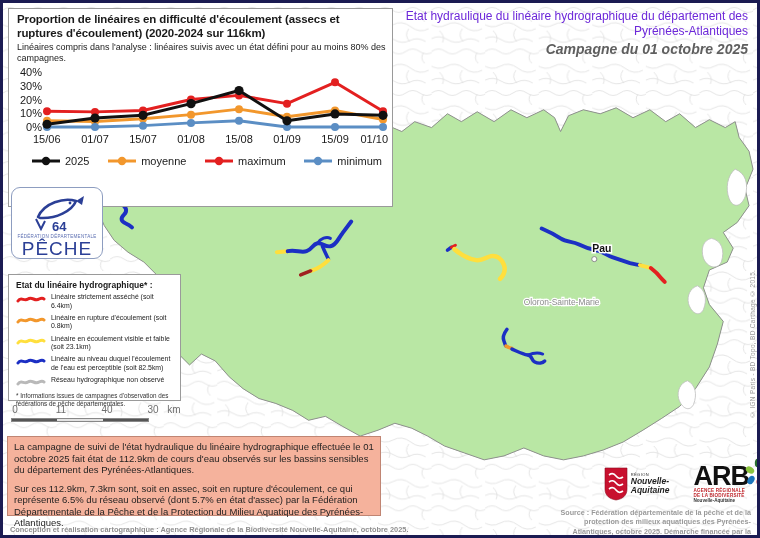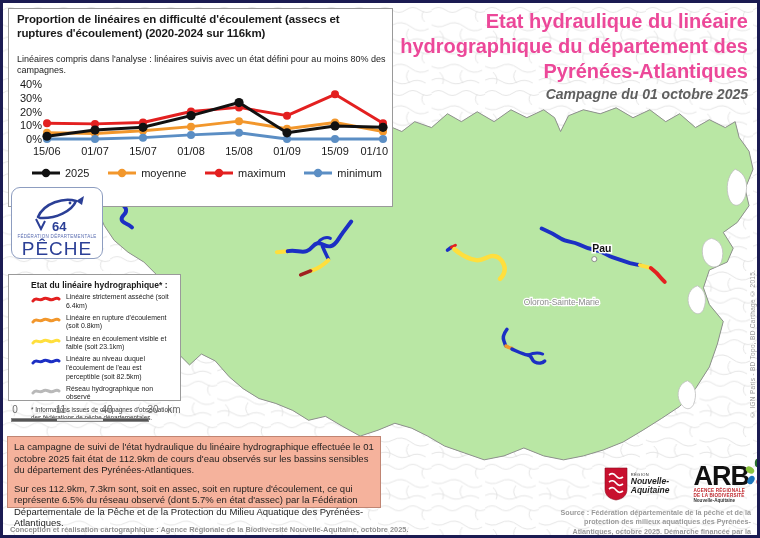--- a/index.html
+++ b/index.html
@@ -10,61 +10,61 @@
     font-family:"Liberation Sans", sans-serif; color:#1a1a1a;
   }
   #map-svg { position:absolute; inset:0; width:100%; height:100%; }
 
   
   #chart-panel {
     position:absolute; left:5px; top:5px; width:385px; height:199px;
     background:#fff; border:1px solid #9a9a9a; padding:4px 6px 2px 8px;
   }
   #chart-title { font-size:11.5px; font-weight:bold; line-height:1.18; letter-spacing:-0.1px; }
-  #chart-subtitle { font-size:9px; line-height:1.2; margin-top:14px; color:#222; }
+  #chart-subtitle { font-size:9px; line-height:1.2; margin-top:2px; color:#222; }
   #chart-plot { display:block; margin-top:1px; }
   #chart-legend { display:flex; justify-content:space-between; padding:0 4px 0 14px; margin-top:-2px;align-items:center; }
   .cl-entry { display:flex; align-items:center; gap:4px; font-size:11px; }
 
   
   #header { position:absolute; right:9px; top:6px; width:355px; text-align:right; }
-  #header-title { font-size:20px; font-weight:bold; line-height:1.25; color:#ec4899; }
+  #header-title { font-size:12px; font-weight:normal; line-height:1.25; color:#6d28d9; }
   #header-subtitle { font-size:14px; font-weight:bold; font-style:italic; color:#5f5f5f; margin-top:2px; }
 
   
   #peche-logo {
     position:absolute; left:8px; top:184px; width:92px; height:72px;
     background:#fff; border:1px solid #8d9dc0; border-radius:9px;
     display:flex; flex-direction:column; align-items:center; justify-content:flex-end;
     padding-top:3px;
   }
   #peche-small { font-size:4.5px; color:#5a6db0; letter-spacing:0.3px; margin-top:1px; }
   #peche-name { font-size:19px; color:#2b3f96; letter-spacing:1px; font-weight:400; line-height:1; }
 
   
   #legend-box {
     position:absolute; left:5px; top:271px; width:173px; height:127px;
-    background:#fff; border:1px solid #9a9a9a; padding:5px 5px 3px 22px;
+    background:#fff; border:1px solid #9a9a9a; padding:5px 5px 3px 7px;
   }
   #legend-title { font-size:8.5px; font-weight:bold; margin-bottom:3px; }
   .leg-row { display:flex; align-items:flex-start; gap:5px; margin-bottom:3.5px; }
   .leg-row svg { flex:0 0 auto; margin-top:1px; }
   .leg-label { font-size:6.9px; line-height:1.25; color:#222; }
   #legend-footnote { font-size:6.3px; color:#333; line-height:1.25; margin-top:4px; }
 
   
   #scalebar { position:absolute; left:8px; top:401px; width:170px; color:#6e6e6e; }
   #scalebar-nums { position:relative; height:12px; font-size:10px; }
   #scalebar-nums span { position:absolute; transform:translateX(-50%); }
   #scalebar-bar { display:flex; height:4px; width:138px; margin-top:2px; border:0.5px solid #888; }
   #scalebar-bar div { flex:1; }
 
   
   #info-box {
-    position:absolute; left:4px; top:433px; width:374px; height:72px;
+    position:absolute; left:4px; top:433px; width:374px; height:80px;
     background:#f5b29c; border:1px solid #c08573; padding:4px 6px;
     font-size:9.5px; line-height:1.22; color:#1f1f1f;
   }
   #info-box p + p { margin-top:7px; }
   #credit-line {
     position:absolute; left:7px; top:522px; width:420px;
     font-size:7.4px; font-weight:bold; color:#8f8f8f;
   }
 
   

